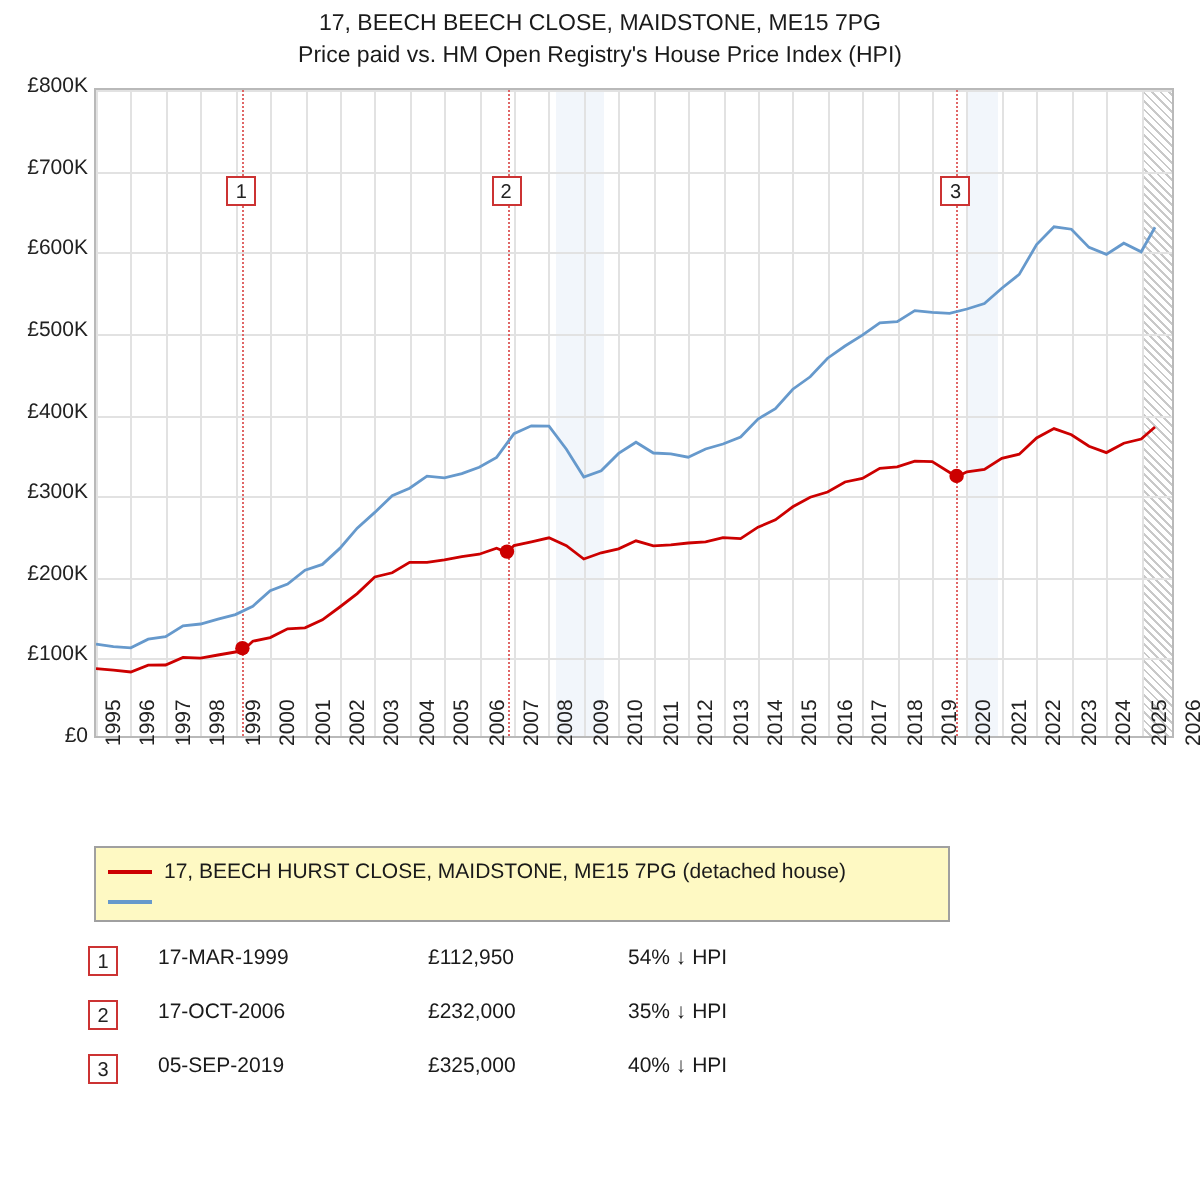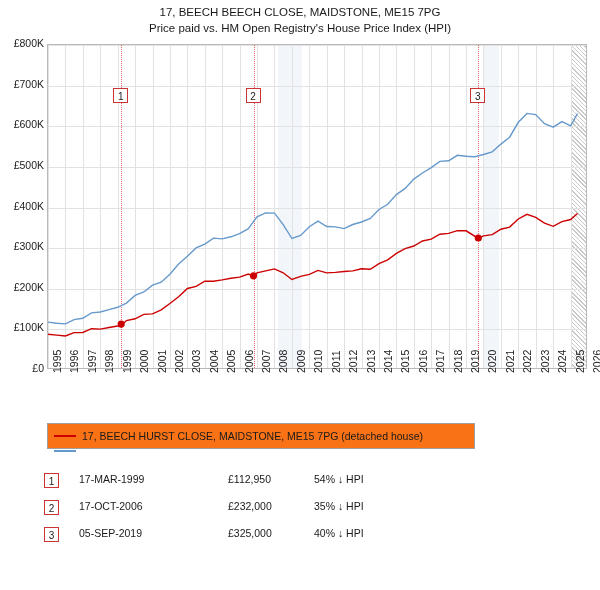--- a/index.html
+++ b/index.html
@@ -117,24 +117,24 @@
     line-height: 15px;
     text-align: center;
     box-sizing: border-box;
   }
   
   .legend {
     position: absolute;
     left: 47px;
     top: 423px;
     width: 428px;
-    height: 26px;
+    height: 38px;
     border: 1px solid #a0a0a0;
     box-sizing: border-box;
-    background: #f97316;
+    background: #fef9c3;
     padding: 4px 6px;
   }
   .legend-row {
     display: flex;
     align-items: center;
     height: 14px;
     margin-top: 1px;
   }
   .legend-swatch {
     width: 22px;
@@ -176,21 +176,21 @@
   }
   .tbl-date {
     position: absolute;
     left: 35px;
     top: 3px;
     font-size: 10.5px;
     color: #1a1a1a;
   }
   .tbl-price {
     position: absolute;
-    left: 184px;
+    left: 170px;
     top: 3px;
     font-size: 10.5px;
     color: #1a1a1a;
   }
   .tbl-hpi {
     position: absolute;
     left: 270px;
     top: 3px;
     font-size: 10.5px;
     color: #1a1a1a;

